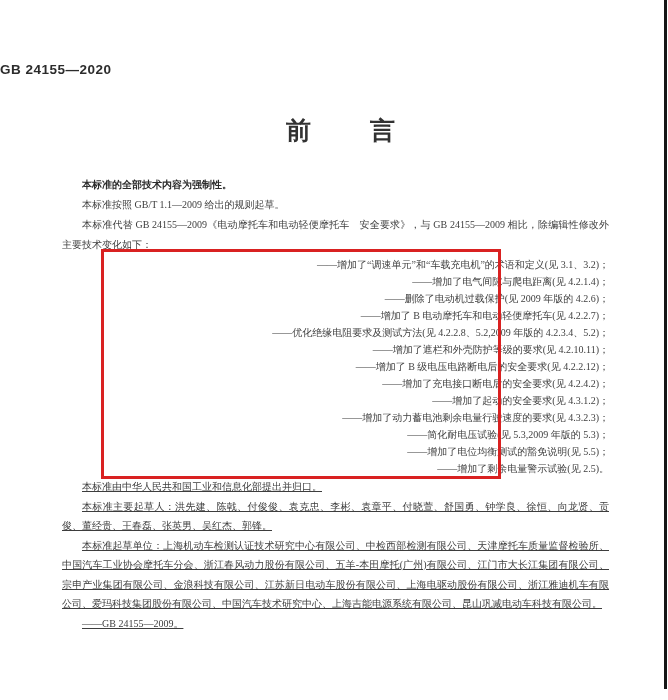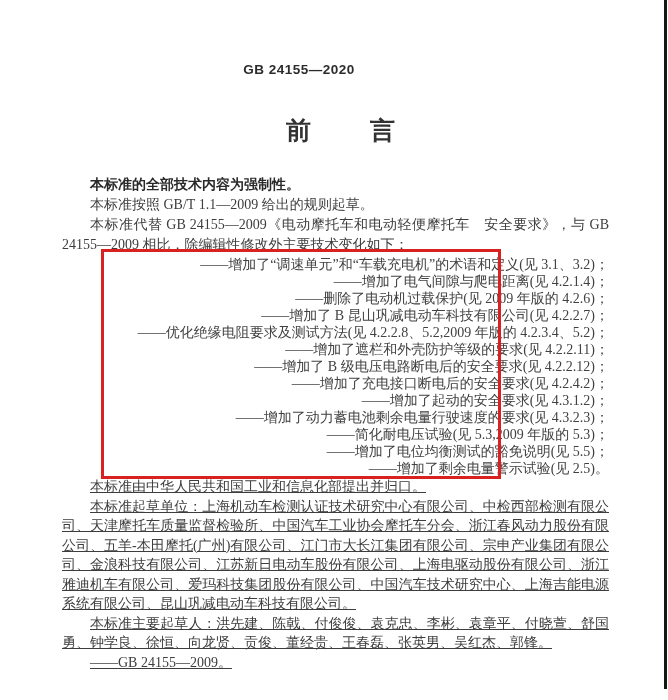--- a/index.html
+++ b/index.html
@@ -6,31 +6,31 @@
   body {
     width:668px; height:700px; background:#ffffff; position:relative;
     font-family:"Liberation Serif","DejaVu Serif",serif;
     color:#3d3d3d; overflow:hidden;
   }
   .edge-line {
     position:absolute; left:664px; top:0; width:3px; height:689px;
     background:#161616;
   }
   .doc-number {
-    position:absolute; top:62px; left:0; right:70px; text-align:center;
+    position:absolute; top:62px; left:0; right:70px; text-align:left;
     font-family:"Liberation Sans","DejaVu Sans",sans-serif;
     font-weight:bold; font-size:13.5px; color:#2c2c2c; letter-spacing:0.5px;
   }
   .page-title {
     position:absolute; top:114px; left:8px; width:668px; margin:0;
     text-align:center; font-size:25px; font-weight:bold; color:#323232;
     letter-spacing:3px;
   }
   .content {
-    position:absolute; left:62px; top:175px; width:547px; font-size:14px;
+    position:absolute; left:62px; top:175px; width:547px; font-size:10px;
   }
   .content p {
     margin:0; text-indent:2em; text-align:justify; line-height:20px;
   }
   .p-mandatory { font-weight:bold; color:#2a2a2a; }
   .changes { margin:1px 0 0 33px; }
   .changes p {
     text-indent:0; line-height:17px; white-space:nowrap; text-align:right;
     color:#414141;
   }
@@ -51,33 +51,33 @@
 
 <div class="content">
   <p class="p-mandatory">本标准的全部技术内容为强制性。</p>
   <p>本标准按照 GB/T 1.1—2009 给出的规则起草。</p>
   <p>本标准代替 GB 24155—2009《电动摩托车和电动轻便摩托车　安全要求》，与 GB 24155—2009 相比，除编辑性修改外主要技术变化如下：</p>
 
   <div class="changes">
     <p>——增加了“调速单元”和“车载充电机”的术语和定义(见 3.1、3.2)；</p>
     <p>——增加了电气间隙与爬电距离(见 4.2.1.4)；</p>
     <p>——删除了电动机过载保护(见 2009 年版的 4.2.6)；</p>
-    <p>——增加了 B 昆山巩减电动车科技有限公司(见 4.2.2.7)；</p>
+    <p>——增加了 B 电动摩托车和电动轻便摩托车(见 4.2.2.7)；</p>
     <p>——优化绝缘电阻要求及测试方法(见 4.2.2.8、5.2,2009 年版的 4.2.3.4、5.2)；</p>
-    <p>——增加了遮栏和外壳防护等级的要求(见 4.2.2.11)；</p>
+    <p>——增加了遮栏和外壳防护等级的要求(见 4.2.10.11)；</p>
     <p>——增加了 B 级电压电路断电后的安全要求(见 4.2.2.12)；</p>
     <p>——增加了充电接口断电后的安全要求(见 4.2.4.2)；</p>
     <p>——增加了起动的安全要求(见 4.3.1.2)；</p>
     <p>——增加了动力蓄电池剩余电量行驶速度的要求(见 4.3.2.3)；</p>
     <p>——简化耐电压试验(见 5.3,2009 年版的 5.3)；</p>
     <p>——增加了电位均衡测试的豁免说明(见 5.5)；</p>
     <p>——增加了剩余电量警示试验(见 2.5)。</p>
   </div>
 
   <div class="tail">
     <p>本标准由中华人民共和国工业和信息化部提出并归口。</p>
+    <p>本标准主要起草人：洪先建、陈戟、付俊俊、袁克忠、李彬、袁章平、付晓萱、舒国勇、钟学良、徐恒、向龙贤、贡俊、董经贵、王春磊、张英男、吴红杰、郭锋。</p>
     <p>本标准起草单位：上海机动车检测认证技术研究中心有限公司、中检西部检测有限公司、天津摩托车质量监督检验所、中国汽车工业协会摩托车分会、浙江春风动力股份有限公司、五羊-本田摩托(广州)有限公司、江门市大长江集团有限公司、宗申产业集团有限公司、金浪科技有限公司、江苏新日电动车股份有限公司、上海电驱动股份有限公司、浙江雅迪机车有限公司、爱玛科技集团股份有限公司、中国汽车技术研究中心、上海吉能电源系统有限公司、昆山巩减电动车科技有限公司。</p>
-    <p>本标准主要起草人：洪先建、陈戟、付俊俊、袁克忠、李彬、袁章平、付晓萱、舒国勇、钟学良、徐恒、向龙贤、贡俊、董经贵、王春磊、张英男、吴红杰、郭锋。</p>
     <p>——GB 24155—2009。</p>
   </div>
 </div>
 
 <div class="highlight-box"></div>
 
 </body></html>

